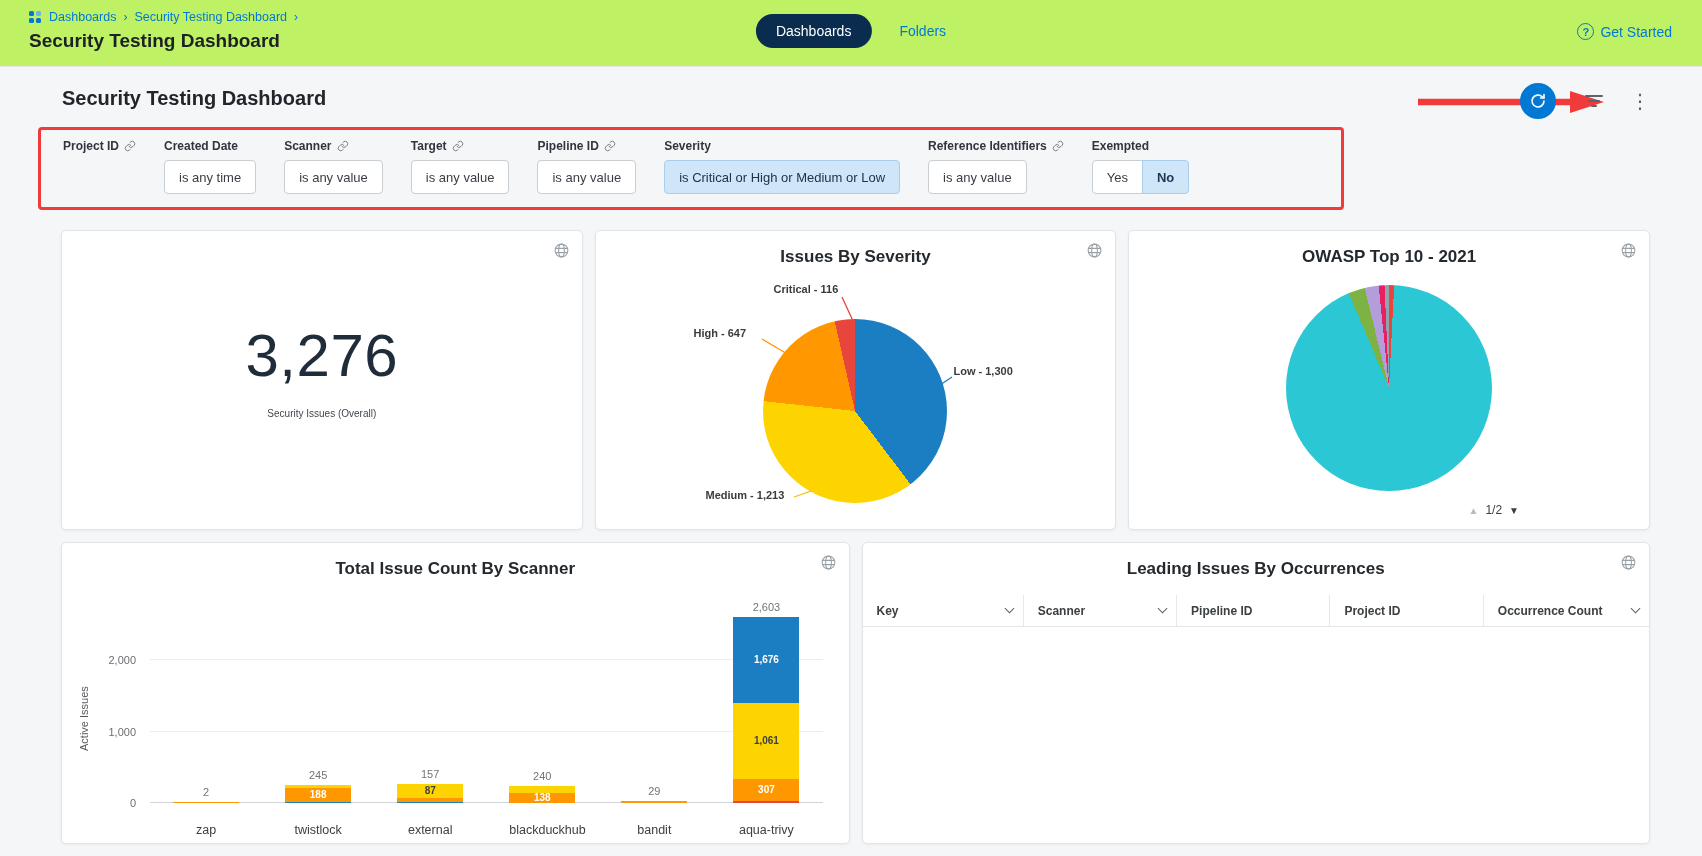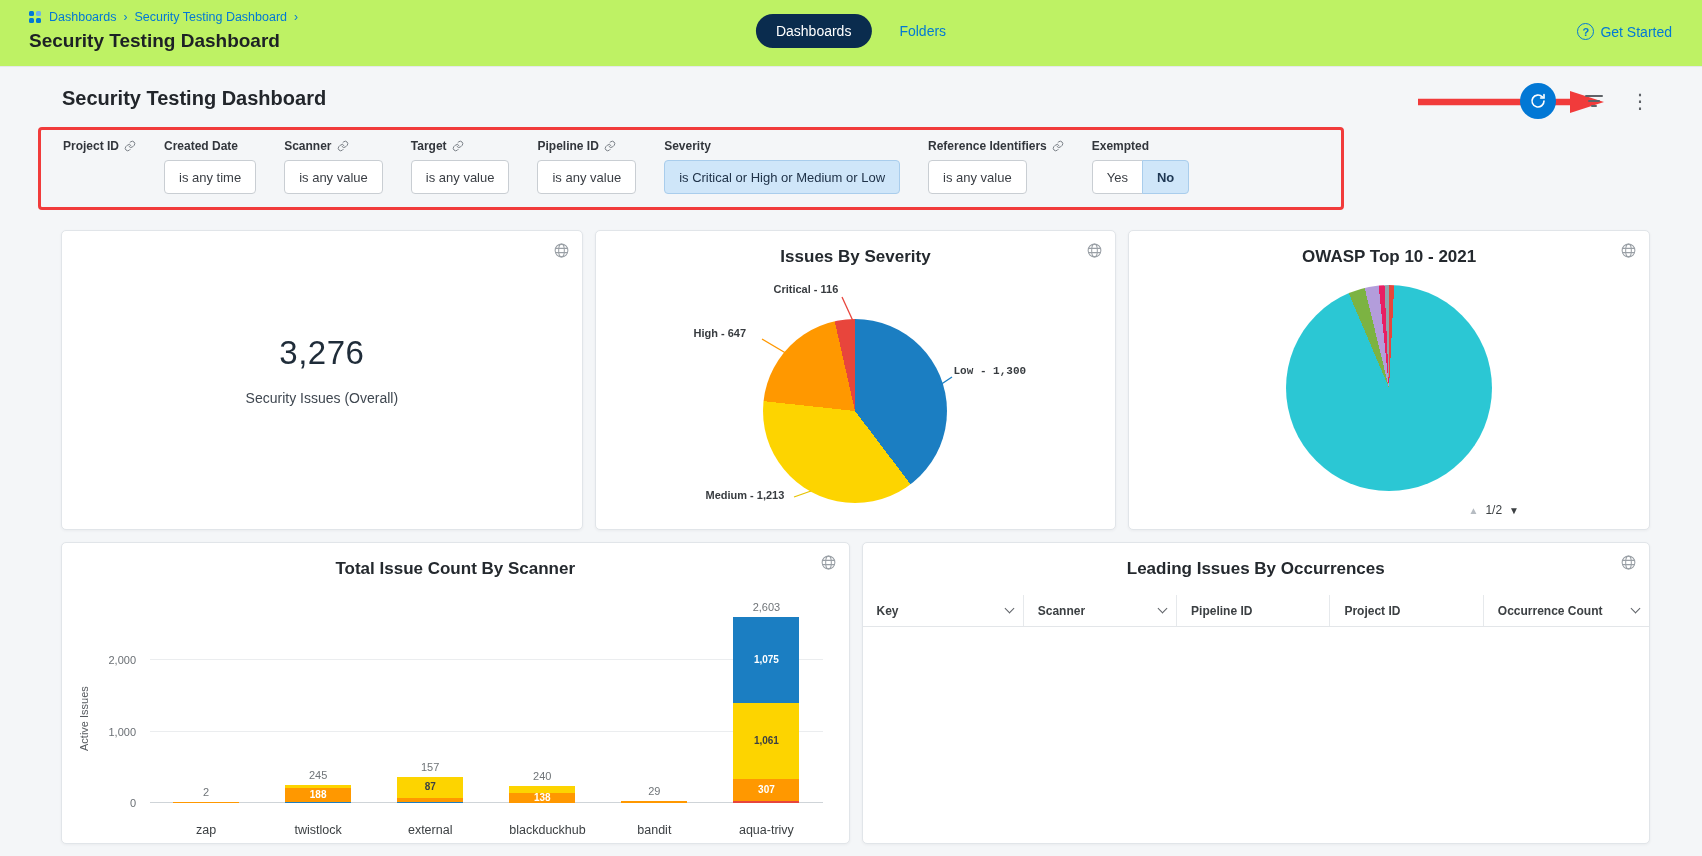--- a/index.html
+++ b/index.html
@@ -68,30 +68,30 @@
   .row1 { display:grid; grid-template-columns:repeat(3,1fr); gap:12px; margin:20px 52px 0 61px; }
   .row2 { display:grid; grid-template-columns:repeat(2,1fr); gap:12px; margin:12px 52px 0 61px; }
   .tile { background:#fff; border:1px solid #e1e5e9; border-radius:5px; position:relative;
           box-shadow:0 1px 3px rgba(40,41,61,.05); height:300px; overflow:hidden; }
   .row2 .tile { height:302px; }
   .globe { position:absolute; top:11px; right:12px; cursor:pointer; }
   .tile-title { text-align:center; padding-top:16px; font-size:17px; font-weight:600; color:#24292e; }
   
   .overall-center { position:absolute; inset:0; display:flex; flex-direction:column; align-items:center;
                     justify-content:center; transform:translateY(-10px); }
-  .overall-value { font-size:33px; font-weight:500; color:#1f2c39; letter-spacing:.5px; }
-  .overall-label { margin-top:18px; font-size:14px; color:#3f4750; }
+  .overall-value { font-size:60px; font-weight:500; color:#1f2c39; letter-spacing:.5px; }
+  .overall-label { margin-top:18px; font-size:10px; color:#3f4750; }
   
   .sev-wrap { position:relative; height:248px; }
   .sev-pie { position:absolute; left:calc(50% - 92px); top:52px; width:184px; height:184px; border-radius:50%; cursor:pointer; }
   .sev-lines { position:absolute; inset:0; pointer-events:none; }
   .pl { position:absolute; font-size:11px; font-weight:700; color:#383c40; white-space:nowrap; }
   .pl-critical { left:calc(50% - 82px); top:16px; }
   .pl-high     { left:calc(50% - 162px); top:60px; }
-  .pl-low      { left:calc(50% + 98px);  top:98px;font-family:Liberation Mono, monospace; }
+  .pl-low      { left:calc(50% + 98px);  top:98px; }
   .pl-medium   { left:calc(50% - 150px); top:222px; }
   
   .owasp-pie { position:absolute; left:calc(50% - 103px); top:54px; width:206px; height:206px; border-radius:50%; cursor:pointer; }
   .pager { position:absolute; right:130px; bottom:12px; display:flex; align-items:center; gap:7px;
            font-size:12px; color:#3c4043; }
   .pg-up { color:#b6bcc2; font-size:10px; cursor:pointer; }
   .pg-down { color:#3c4043; font-size:10px; cursor:pointer; }
   
   .bar-ylabel { position:absolute; left:16px; top:208px; transform:rotate(-90deg); transform-origin:left top;
                 font-size:11px; color:#55595e; white-space:nowrap; }
@@ -357,21 +357,21 @@
                 <div class="bar-seg" style="height: 13.4286px; background: rgb(255, 152, 0);">
                   <span class="seg-label">188</span>
                 </div>
                 <div class="bar-seg" style="height: 1.5px; background: rgb(27, 126, 194);"></div>
               </div>
               <div class="bar-cat">twistlock</div>
             </div>
             <div class="bar-col">
               <div class="bar-total">157</div>
               <div class="bar-stack">
-                <div class="bar-seg" style="height: 21px; background: rgb(253, 212, 0);">
+                <div class="bar-seg" style="height: 14px; background: rgb(253, 212, 0);">
                   <span class="seg-label dark">87</span>
                 </div>
                 <div class="bar-seg" style="height: 3.92857px; background: rgb(255, 152, 0);"></div>
                 <div class="bar-seg" style="height: 1.5px; background: rgb(27, 126, 194);"></div>
               </div>
               <div class="bar-cat">external</div>
             </div>
             <div class="bar-col">
               <div class="bar-total">240</div>
               <div class="bar-stack">
@@ -386,21 +386,21 @@
               <div class="bar-total">29</div>
               <div class="bar-stack">
                 <div class="bar-seg" style="height: 2.07143px; background: rgb(255, 152, 0);"></div>
               </div>
               <div class="bar-cat">bandit</div>
             </div>
             <div class="bar-col">
               <div class="bar-total">2,603</div>
               <div class="bar-stack">
                 <div class="bar-seg" style="height: 86.2857px; background: rgb(27, 126, 194);">
-                  <span class="seg-label">1,075</span>
+                  <span class="seg-label">1,676</span>
                 </div>
                 <div class="bar-seg" style="height: 75.7857px; background: rgb(253, 212, 0);">
                   <span class="seg-label dark">1,061</span>
                 </div>
                 <div class="bar-seg" style="height: 21.9286px; background: rgb(255, 152, 0);">
                   <span class="seg-label">307</span>
                 </div>
                 <div class="bar-seg" style="height: 1.92857px; background: rgb(232, 69, 60);"></div>
               </div>
               <div class="bar-cat">aqua-trivy</div>

